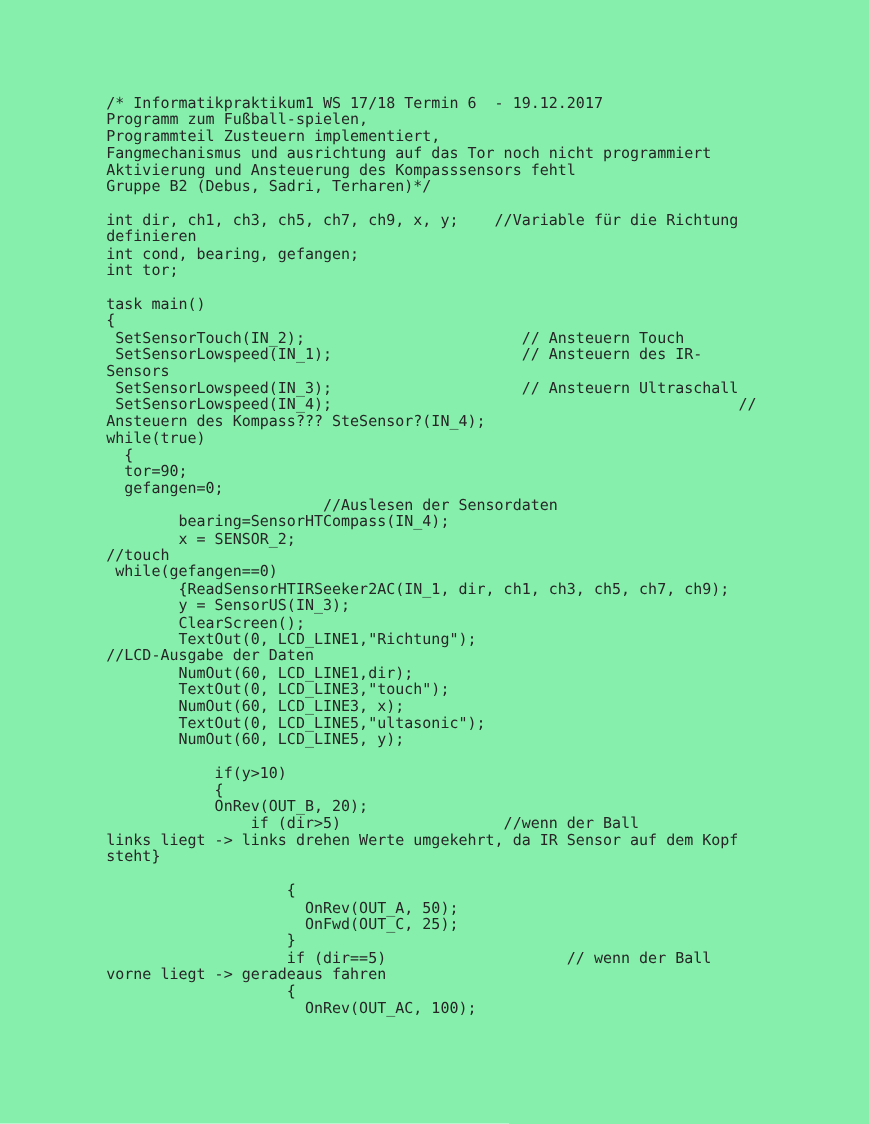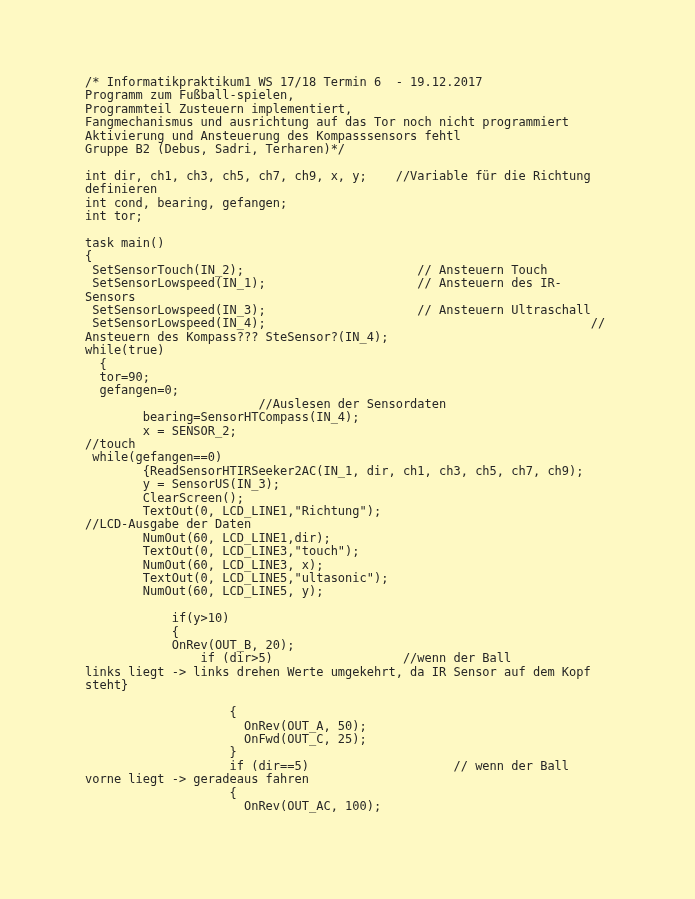--- a/index.html
+++ b/index.html
@@ -4,21 +4,21 @@
 <style>
   html, body {
     margin: 0;
     padding: 0;
     background: #ffffff;
   }
   .page {
     position: relative;
     width: 695px;
     height: 899px;
-    background: #fef9c3;
+    background: #86efac;
     overflow: hidden;
   }
   .code-listing {
     position: absolute;
     left: 85px;
     top: 76px;
     margin: 0;
     font-family: "DejaVu Sans Mono", "Liberation Mono", monospace;
     font-size: 12px;
     line-height: 13.4px;

